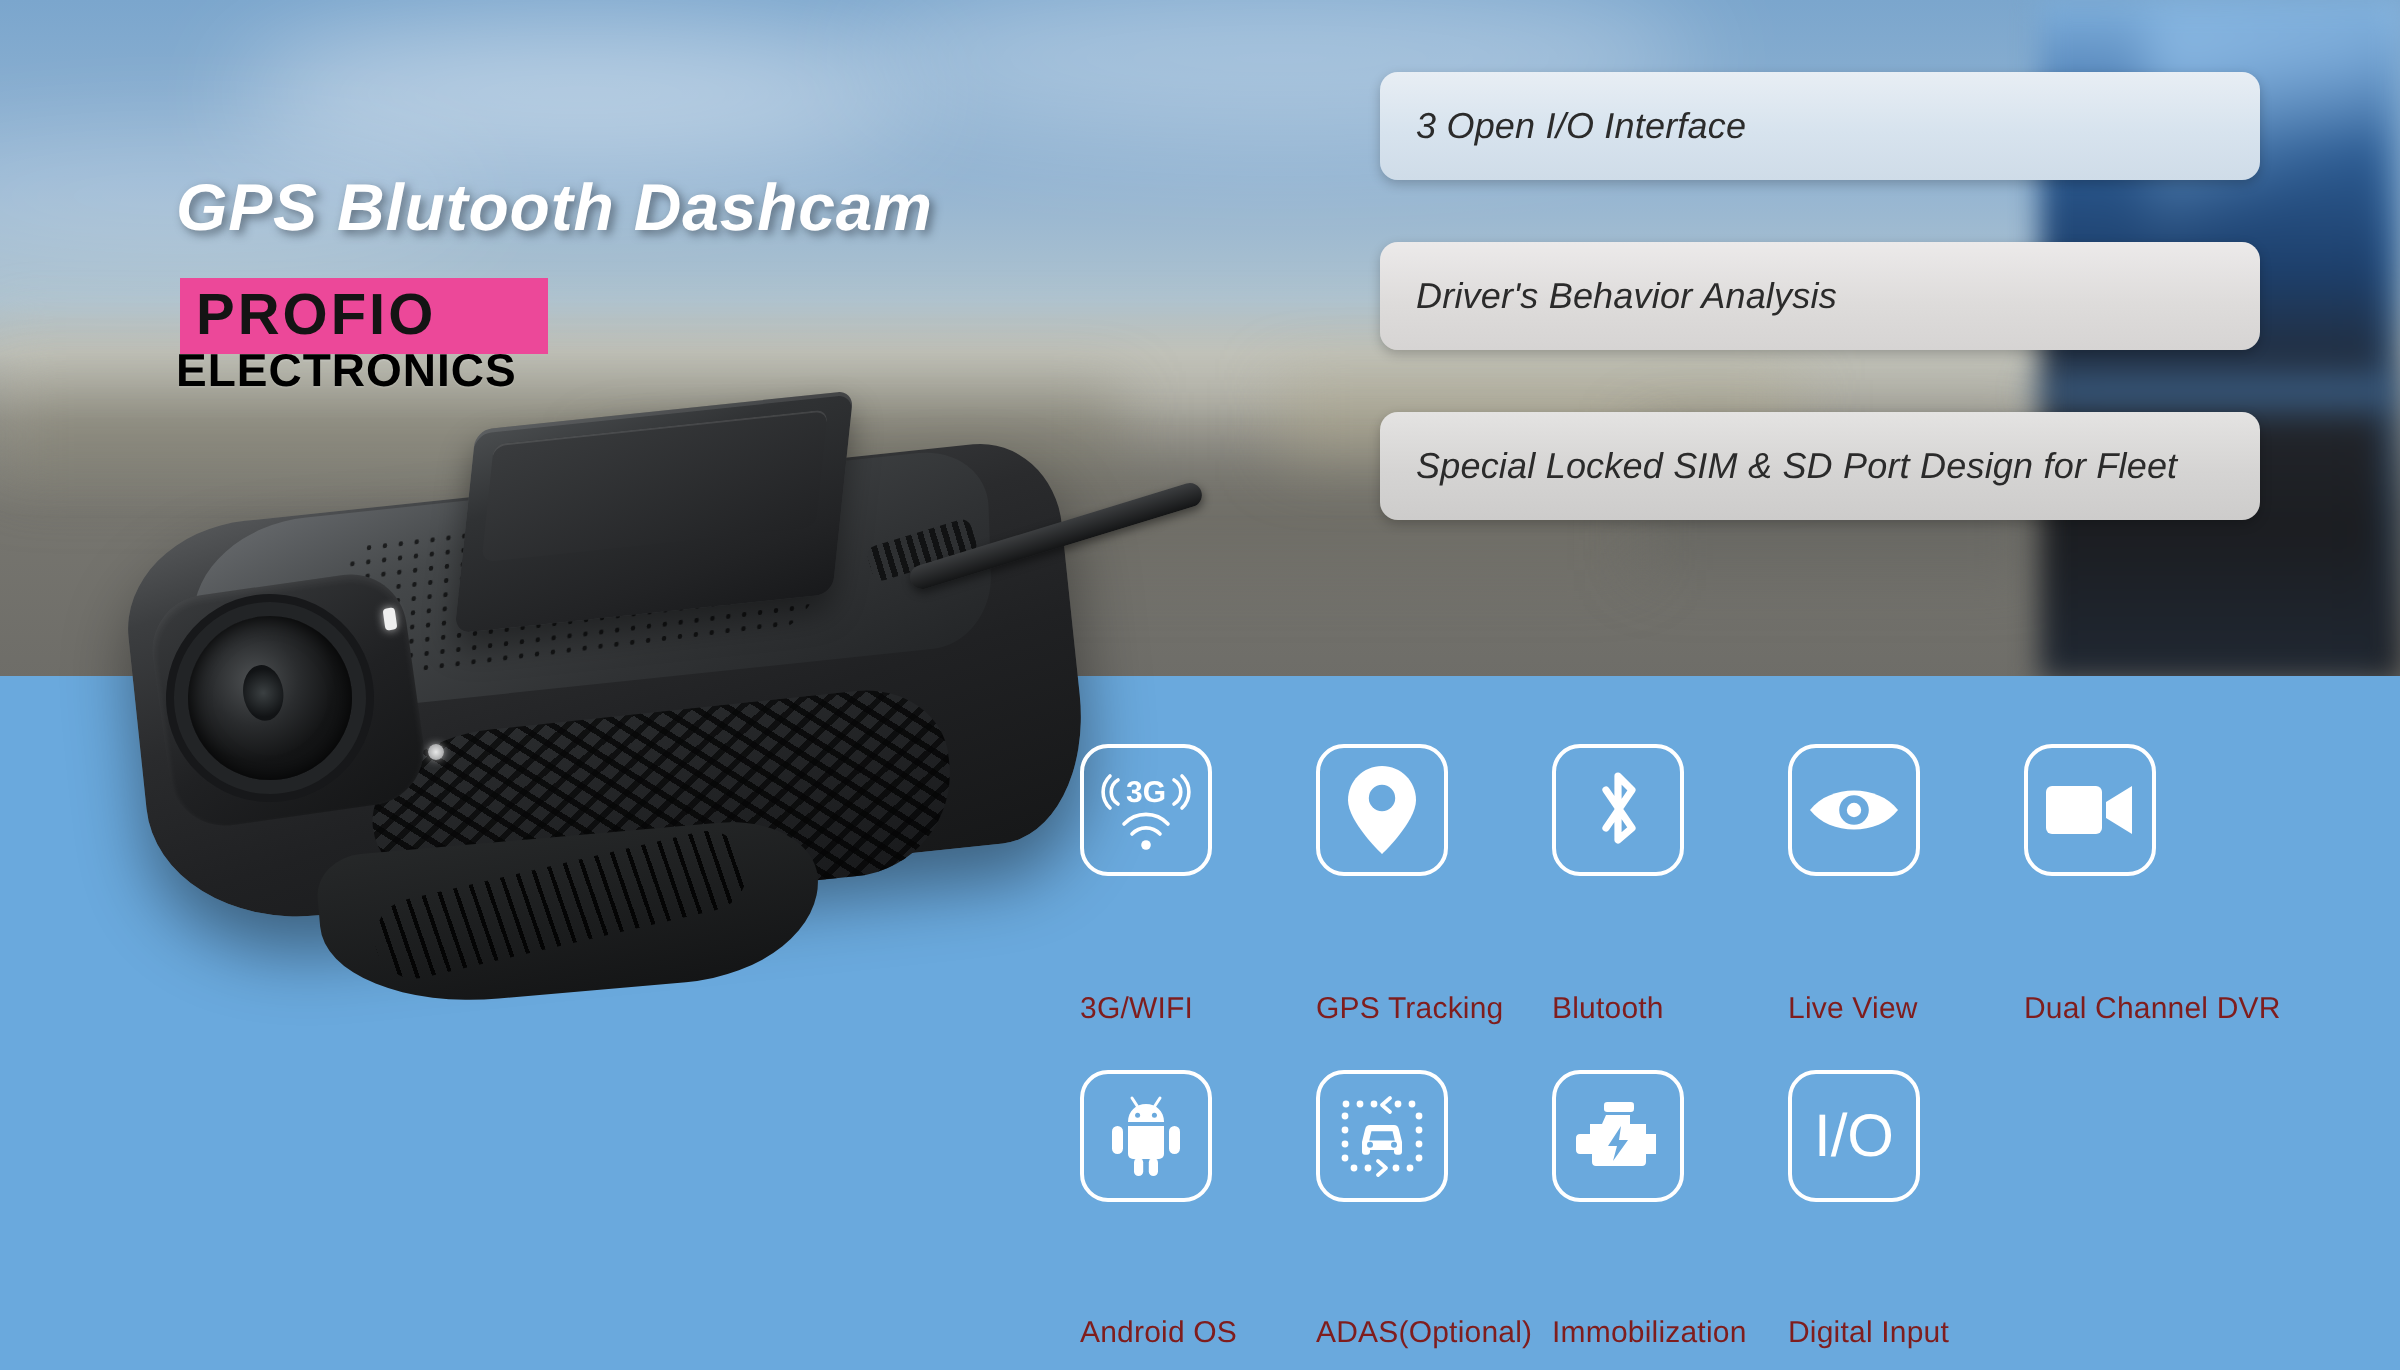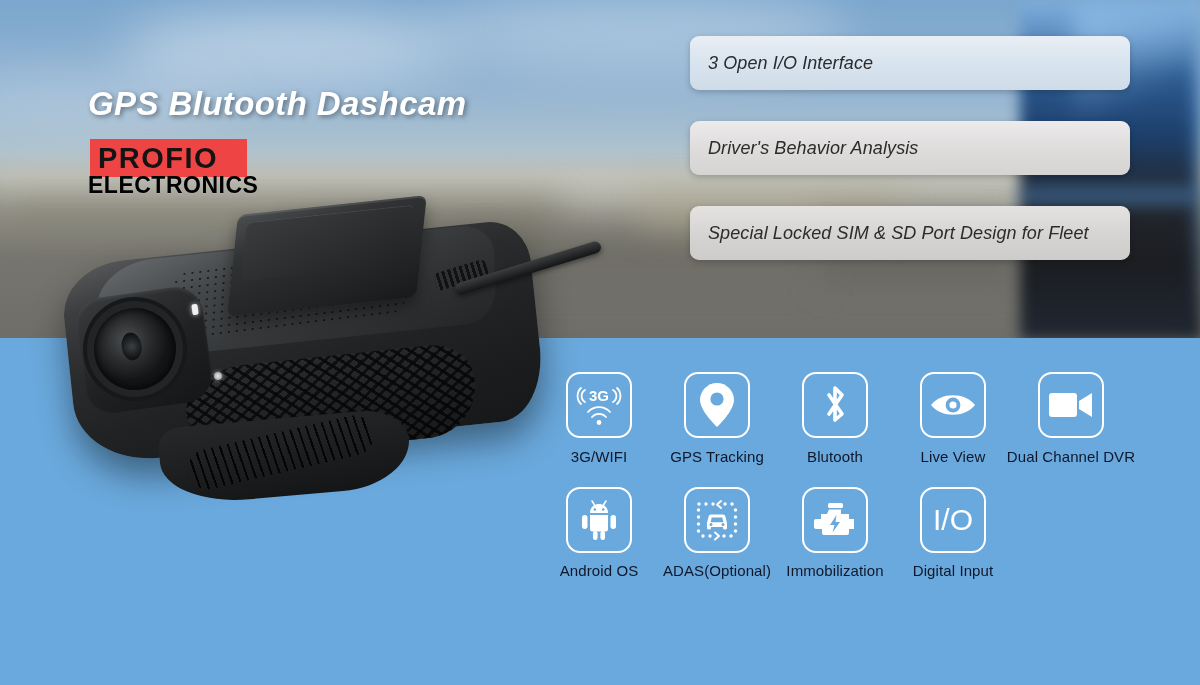--- a/index.html
+++ b/index.html
@@ -63,21 +63,21 @@
 
   
   .headline{
     position:absolute;left:88px;top:85px;
     font-size:33px;font-weight:bold;font-style:italic;color:#ffffff;
     letter-spacing:.4px;white-space:nowrap;
     text-shadow:2px 2px 5px rgba(40,50,60,.55);
   }
 
   
-  .logo{position:absolute;left:90px;top:139px;width:157px;height:38px;background:#ef4444;}
+  .logo{position:absolute;left:90px;top:139px;width:184px;height:38px;background:#ec4899;}
   .logo-main{
     position:absolute;left:8px;top:2px;font-size:29px;font-weight:bold;color:#141414;
     letter-spacing:1.5px;line-height:34px;
   }
   .logo-sub{
     position:absolute;left:88px;top:172px;font-size:23px;font-weight:bold;
     color:#000000;letter-spacing:.5px;line-height:26px;white-space:nowrap;
     text-shadow:0 1px 0 rgba(255,255,255,.10);
   }
 
@@ -183,28 +183,28 @@
   .bar-2{background:linear-gradient(180deg,#eceaea 0%,#dedcdb 55%,#d6d4d3 100%);}
   .bar-3{background:linear-gradient(180deg,#e4e3e2 0%,#d5d4d3 55%,#cdcccb 100%);}
   .bar span{
     font-size:18px;font-style:italic;color:#2b2b2b;white-space:nowrap;letter-spacing:.1px;
   }
 
   
   .icons{position:absolute;left:540px;top:372px;width:640px;}
   .icon-row{display:flex;}
   .icon-cell{
-    width:118px;display:flex;flex-direction:column;align-items:center;
+    width:118px;display:flex;flex-direction:column;align-items:flex-start;gap:48px;
   }
   .icon-box{
     width:62px;height:62px;border:2px solid #ffffff;border-radius:14px;
     display:flex;align-items:center;justify-content:center;position:relative;
   }
   .icon-label{
-    margin-top:10px;font-size:15px;color:#0f172a;white-space:nowrap;letter-spacing:.1px;
+    margin-top:10px;font-size:15px;color:#7f1d1d;white-space:nowrap;letter-spacing:.1px;
   }
   .row-2{margin-top:22px;}
   .row-2 .icon-label{margin-top:9px;}
   svg{display:block;}
 </style>
 </head>
 <body>
 
 <div class="banner">
 

